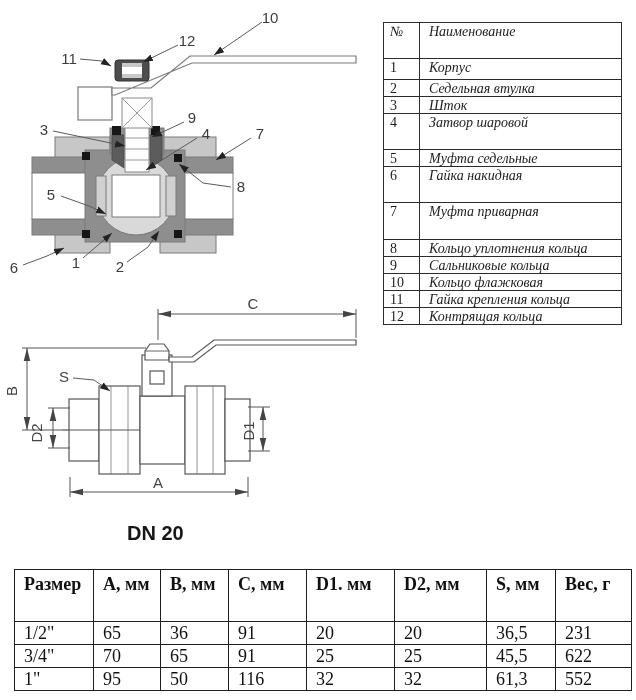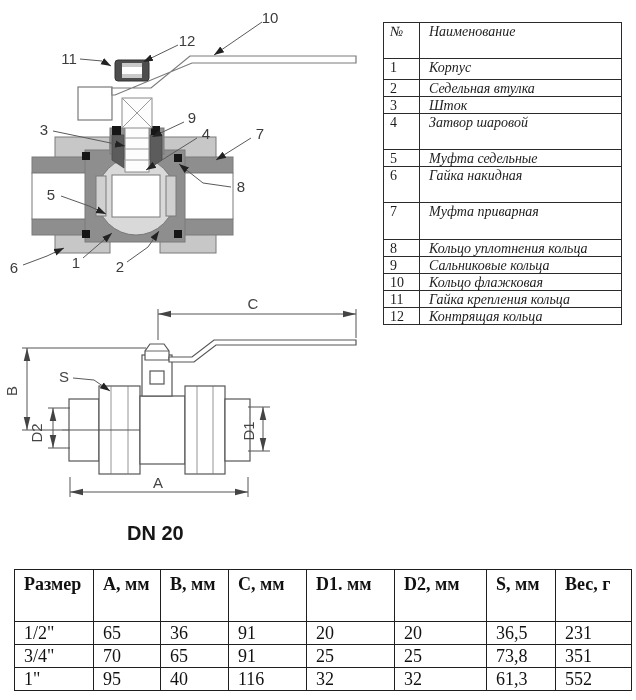--- a/index.html
+++ b/index.html
@@ -270,27 +270,27 @@
     <td>36,5</td>
     <td>231</td>
   </tr>
   <tr class="dr">
     <td>3/4"</td>
     <td>70</td>
     <td>65</td>
     <td>91</td>
     <td>25</td>
     <td>25</td>
-    <td>73,8</td>
-    <td>351</td>
+    <td>45,5</td>
+    <td>622</td>
   </tr>
   <tr class="dr">
     <td>1"</td>
     <td>95</td>
-    <td>40</td>
+    <td>50</td>
     <td>116</td>
     <td>32</td>
     <td>32</td>
     <td>61,3</td>
     <td>552</td>
   </tr>
 </tbody>
   </table>
 
 </body></html>

